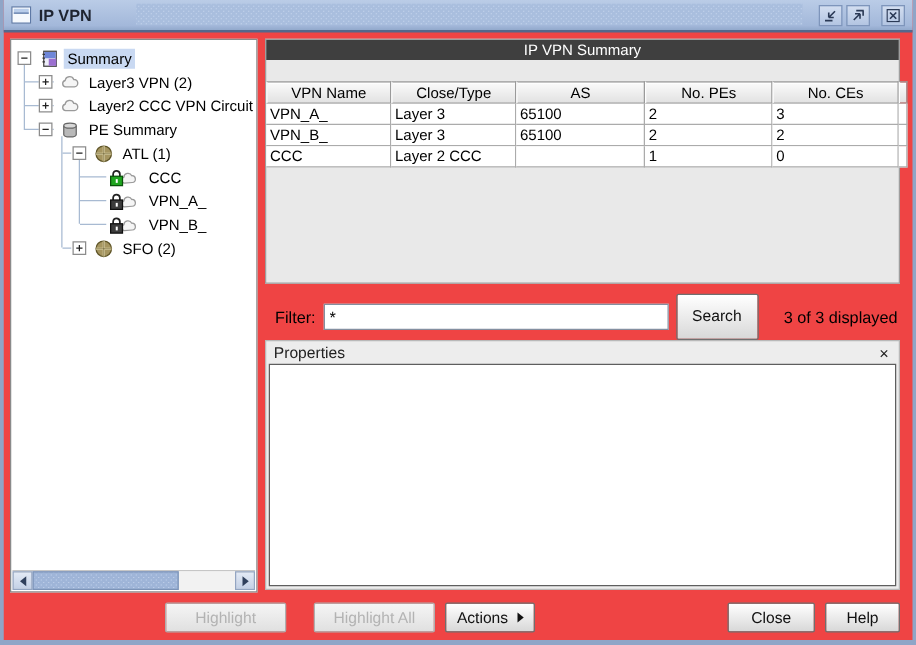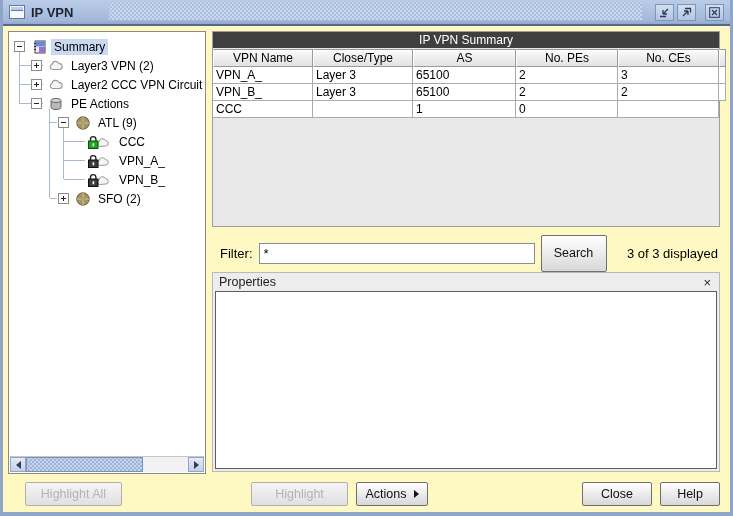--- a/index.html
+++ b/index.html
@@ -1,18 +1,18 @@
 <!DOCTYPE html>
 <html><head>
 <meta charset="utf-8">
 <style>
   * { box-sizing: border-box; margin: 0; padding: 0; }
   html,body { background:#D7D7D7; font-family:"Liberation Sans", sans-serif; }
   .window {
-    position:relative; width:733px; height:516px; background:#fef9c3;
+    position:relative; width:733px; height:516px; background:#ef4444;
     border-left:3px solid #8FA5C7; border-right:3px solid #8FA5C7; border-bottom:4px solid #8FA5C7;
     outline:1px solid #4C6183;
   }
   
   .titlebar {
     position:absolute; top:0; left:0; right:0; height:26px;
     background:linear-gradient(180deg,#BACCE7 0%,#A3B8DA 85%,#92A9CC 100%);
     border-bottom:2px solid #53688C; display:flex; align-items:center; padding:0 6px;
   }
   .tb-texture {
@@ -57,21 +57,21 @@
   .sb-thumb {
     position:absolute; left:0; top:0; bottom:0; width:72%;
     background-color:#9FB5D8;
     background-image:radial-gradient(#C5D4EC 26%, transparent 27%), radial-gradient(#C5D4EC 26%, transparent 27%);
     background-size:4px 4px; background-position:0 0,2px 2px;
     border:1px solid #7D94B8; cursor:pointer;
   }
   
   .table-panel { position:absolute; left:209px; top:5px; width:508px; height:196px; background:#E9E9E9; border:1px solid #9E9E9E; }
   .sum-title { height:16px; background:#3F3F3F; color:#FFFFFF; font-size:12px; display:flex; align-items:center; justify-content:center; }
-  .tbl { display:grid; grid-template-columns:100px 100px 103px 102px 101px 1fr; margin-top:1px; }
+  .tbl { display:grid; grid-template-columns:100px 100px 103px 102px 101px 1fr; margin-top:17px; }
   .th {
     height:18px; font-size:12px; display:flex; align-items:center; justify-content:center;
     background:linear-gradient(180deg,#FBFBFB,#E2E2E2);
     border:1px solid #9A9A9A; border-left:1px solid #FDFDFD; box-shadow:inset 0 1px 0 #FFF;
     cursor:pointer; overflow:hidden;
   }
   .td {
     height:17px; font-size:12px; background:#FFF; padding:1px 3px; display:flex; align-items:center;
     border-right:1px solid #ABABAB; border-bottom:1px solid #ABABAB; overflow:hidden; cursor:default;
   }
@@ -182,33 +182,33 @@
         </div>
 
         <div class="trow d1">
           <span class="handle"></span>
           <span class="ticon">
             <svg width="16" height="16" viewBox="0 0 16 16">
               <path d="M3 4.5 v7 c0 1.2 2.2 2 5 2 s5 -.8 5 -2 v-7" fill="#B9B9B9" stroke="#666" stroke-width="1"></path>
               <ellipse cx="8" cy="4.5" rx="5" ry="2" fill="#D8D8D8" stroke="#666" stroke-width="1"></ellipse>
             </svg>
           </span>
-          <span class="tlabel">PE Actions</span>
+          <span class="tlabel">PE Summary</span>
         </div>
 
         <div class="trow d2">
           <span class="handle"></span>
           <span class="ticon">
             <svg width="16" height="16" viewBox="0 0 16 16">
               <circle cx="8" cy="8" r="6.2" fill="#A59560" stroke="#5F5528" stroke-width="1"></circle>
               <path d="M1.8 8 h12.4 M8 1.8 v12.4" stroke="#E4D9AC" stroke-width="1.6"></path>
               <path d="M1.8 8 h12.4 M8 1.8 v12.4" stroke="#5F5528" stroke-width="0.5"></path>
             </svg>
           </span>
-          <span class="tlabel">ATL (9)</span>
+          <span class="tlabel">ATL (1)</span>
         </div>
 
         <div class="trow d3">
           <span class="ticon" style="width:26px;min-width:26px;">
             <svg width="26" height="16" viewBox="0 0 26 16">
               <path d="M13.5 12.5 a2.4 2.4 0 0 1 -.4 -4.7 A3.3 3.3 0 0 1 19.4 6.6 a2.7 2.7 0 0 1 .4 5.4 z" fill="#F5F5F5" stroke="#9A9A9A" stroke-width="1"></path>
               <path d="M4.5 7.5 v-2.2 a2.7 2.7 0 0 1 5.4 0 v2.2" fill="none" stroke="#222" stroke-width="1.4"></path>
               <rect x="2.5" y="7" width="9.5" height="7.5" fill="#1FA51F" stroke="#0A520A" stroke-width="1"></rect>
               <rect x="6.6" y="9.3" width="1.6" height="3" fill="#FFF"></rect>
             </svg>
@@ -284,20 +284,21 @@
         <div class="td"></div>
 
         <div class="td">VPN_B_</div>
         <div class="td">Layer 3</div>
         <div class="td">65100</div>
         <div class="td">2</div>
         <div class="td">2</div>
         <div class="td"></div>
 
         <div class="td">CCC</div>
+        <div class="td">Layer 2 CCC</div>
         <div class="td"></div>
         <div class="td">1</div>
         <div class="td">0</div>
         <div class="td"></div>
       </div>
     </div>
 
     <div class="filter-bar">
       <span class="filter-label">Filter:</span>
       <input class="filter-input" type="text" value="*" style="">
@@ -307,22 +308,22 @@
 
     <div class="props">
       <div class="props-head">
         <span>Properties</span>
         <span class="props-x">×</span>
       </div>
       <div class="props-body"></div>
     </div>
 
     <div class="footer">
+      <button class="btn disabled b-highlight">Highlight</button>
       <button class="btn disabled b-highlight-all">Highlight All</button>
-      <button class="btn disabled b-highlight">Highlight</button>
       <button class="btn b-actions">
         <span>Actions</span>
         <span class="tri"></span>
       </button>
       <button class="btn b-close">Close</button>
       <button class="btn b-help">Help</button>
     </div>
 
   </div>
 </div>

